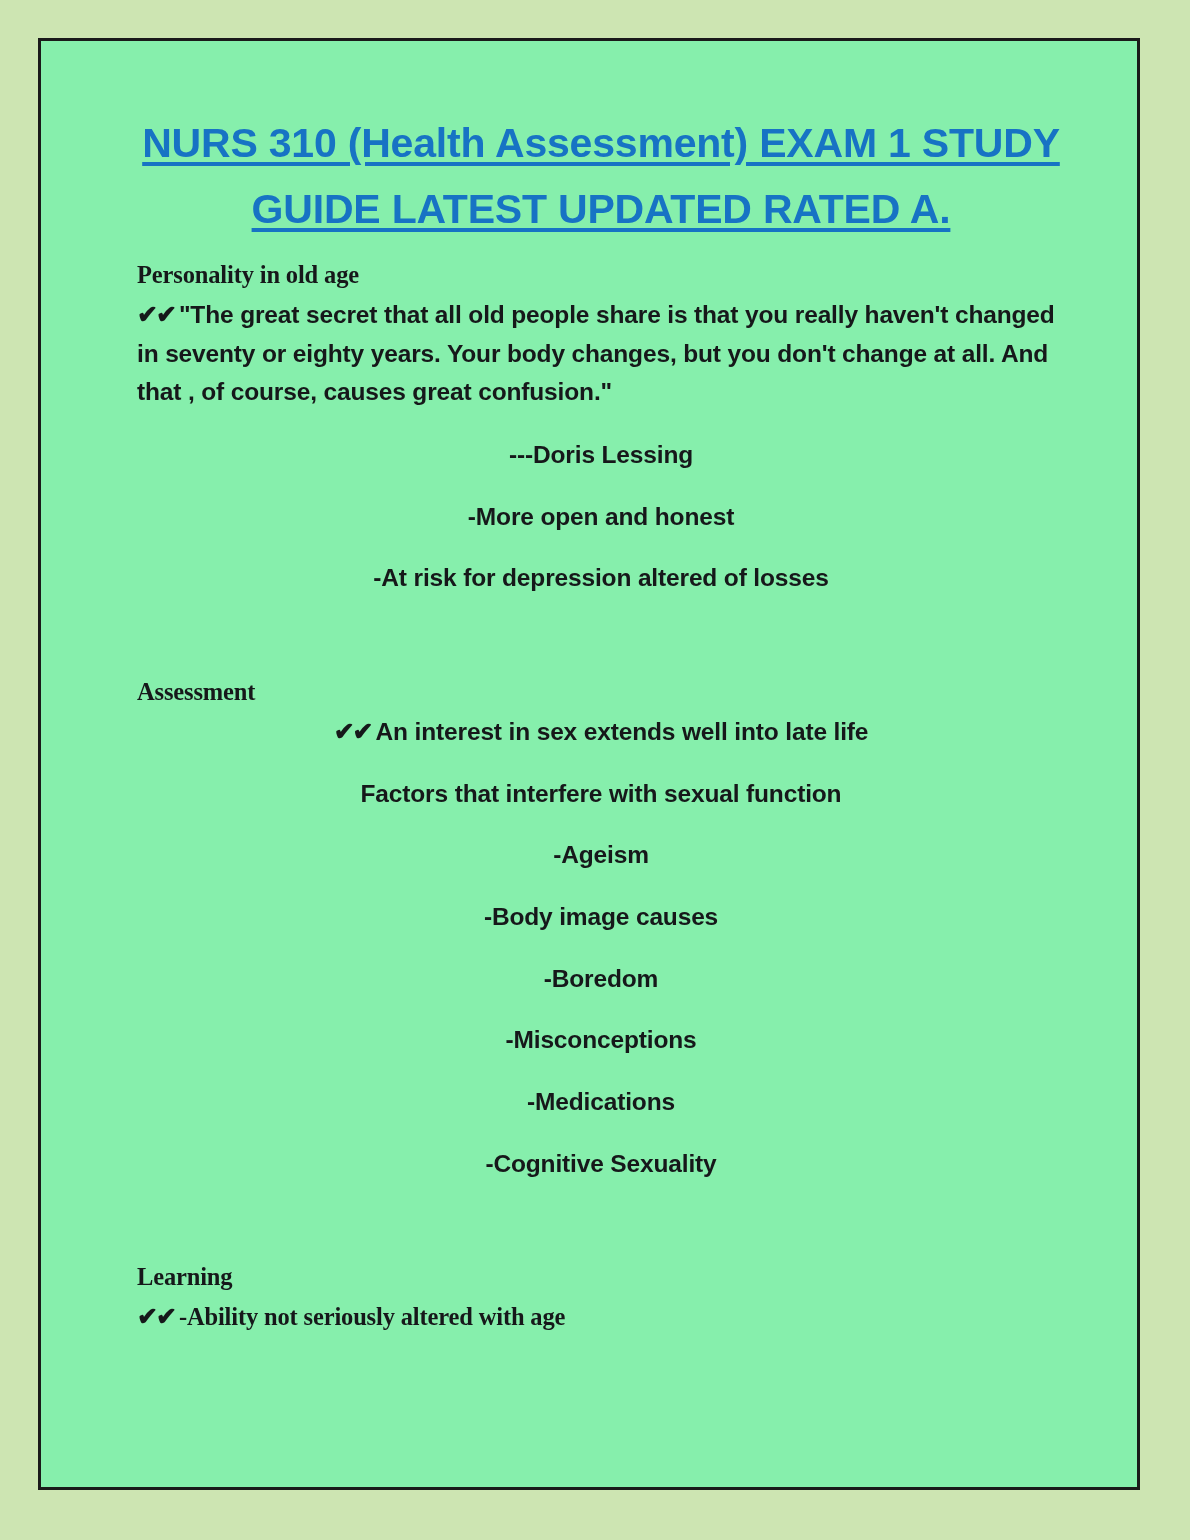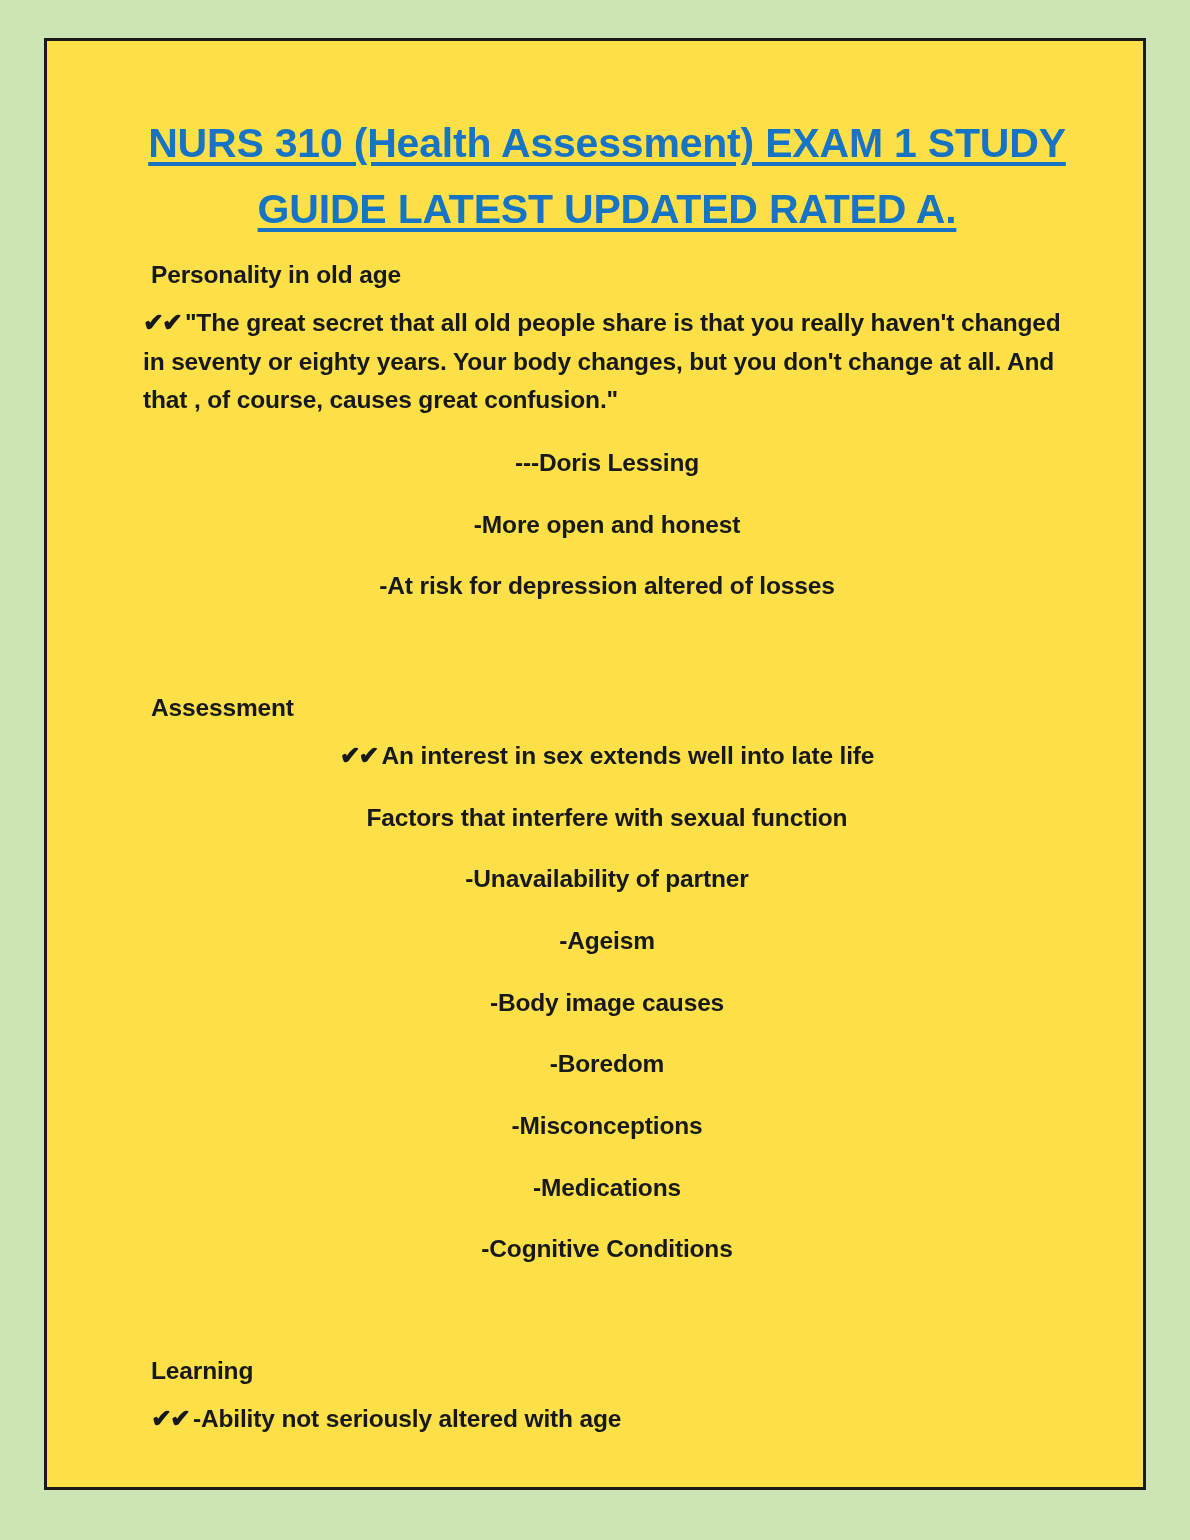--- a/index.html
+++ b/index.html
@@ -8,27 +8,27 @@
   }
   body {
     width: 1190px;
     height: 1540px;
     background: #cde5b2;
     font-family: "Liberation Sans", sans-serif;
     -webkit-font-smoothing: antialiased;
   }
   .page {
     position: absolute;
-    left: 44px;
+    left: 38px;
     top: 38px;
     width: 1102px;
     height: 1452px;
     border: 3px solid #1a1a1a;
     box-sizing: border-box;
-    background: #fde047;
+    background: #86efac;
   }
   .inner {
     padding: 70px 72px 0 96px;
     box-sizing: border-box;
   }
   .doc-title {
     color: #1773c4;
     font-size: 41px;
     font-weight: bold;
     line-height: 1.6;
@@ -45,21 +45,22 @@
     font-size: 24.5px;
     font-weight: bold;
     line-height: 1.58;
     letter-spacing: -0.15px;
   }
   .section-head {
     margin: 0;
     padding: 0;
   }
   .tight {
-    margin: 8px;
+    margin: 0;
+    font-family: Liberation Serif, serif;
   }
   .spaced {
     margin: 0 0 23px 0;
     text-align: center;
   }
   .gap {
     height: 52px;
   }
   .check {
     font-size: 25px;
@@ -88,27 +89,26 @@
       <p class="spaced">-More open and honest</p>
       <p class="spaced">-At risk for depression altered of losses</p>
     </div>
 
     <div class="gap"></div>
 
     <div class="body-text">
       <p class="section-head tight">Assessment</p>
       <p class="spaced"><span class="check">✔✔</span><span>An interest in sex extends well into late life</span></p>
       <p class="spaced">Factors that interfere with sexual function</p>
-      <p class="spaced">-Unavailability of partner</p>
       <p class="spaced">-Ageism</p>
       <p class="spaced">-Body image causes</p>
       <p class="spaced">-Boredom</p>
       <p class="spaced">-Misconceptions</p>
       <p class="spaced">-Medications</p>
-      <p class="spaced">-Cognitive Conditions</p>
+      <p class="spaced">-Cognitive Sexuality</p>
     </div>
 
     <div class="gap"></div>
 
     <div class="body-text">
       <p class="section-head tight">Learning</p>
       <p class="tight"><span class="check">✔✔</span><span>-Ability not seriously altered with age</span></p>
     </div>
 
   </div>

